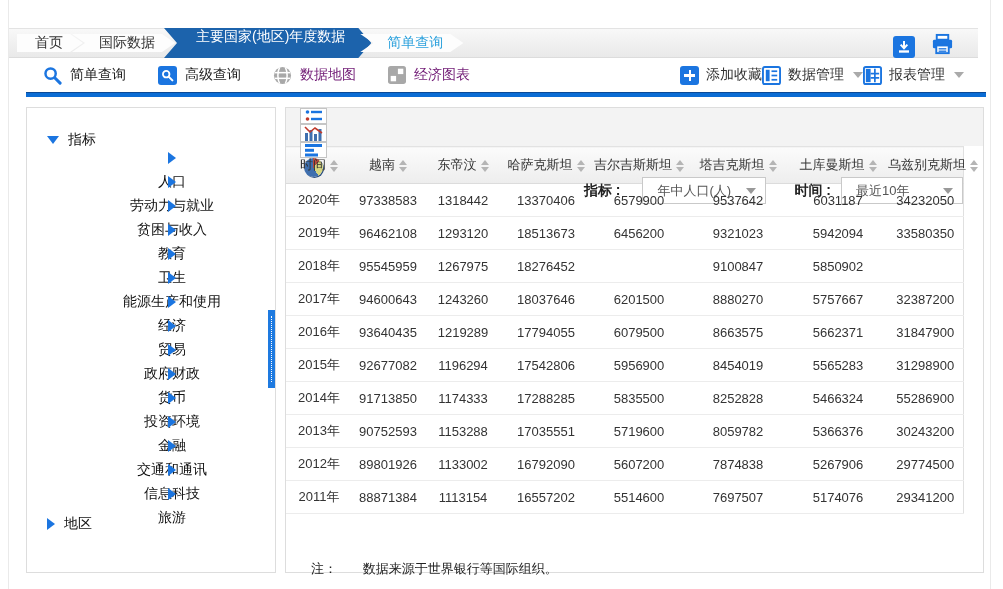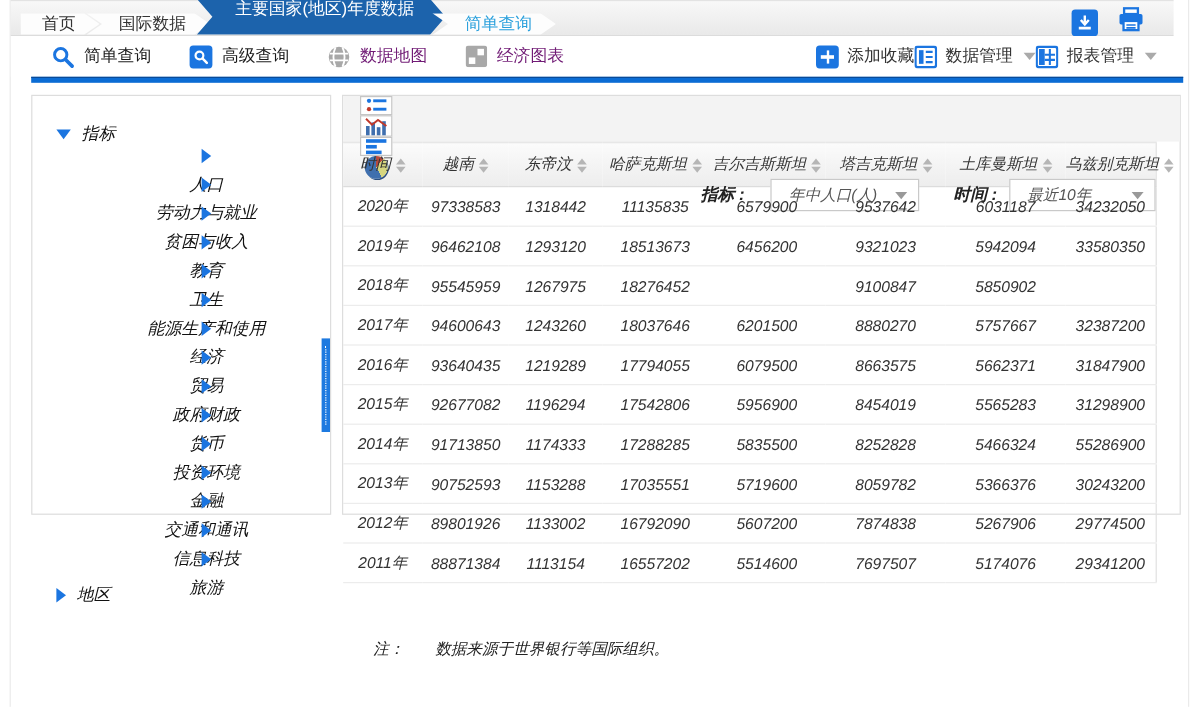--- a/index.html
+++ b/index.html
@@ -2,24 +2,24 @@
 <html><head>
 <meta charset="utf-8">
 <style>
   * { margin:0; padding:0; box-sizing:border-box; }
   html,body { width:1003px; height:589px; background:#fff; overflow:hidden;
               font-family:"Liberation Sans","DejaVu Sans",sans-serif; }
   .frame { position:absolute; left:8px; top:0; width:983px; height:589px;
            border-left:1px solid #eaeaea; border-right:1px solid #eaeaea; }
 
   
-  .crumb-bar { height:30px; margin-right:12px;
+  .crumb-bar { margin-top:28px; height:30px; margin-right:12px;
                background:linear-gradient(#f8f8f8,#e9e9e9);
                border-top:1px solid #e3e3e3; border-bottom:1px solid #dcdcdc;
-               display:flex; align-items:flex-end; padding-left:8px; position:relative; }
+               display:flex; align-items:center; padding-left:8px; position:relative; }
   .crumb { display:flex; align-items:center; justify-content:center;
            background:#fdfdfd; font-size:14px; color:#333; white-space:nowrap;
            padding:0 20px 0 27px; margin-left:-11px;
            clip-path:polygon(0 0, calc(100% - 13px) 0, 100% 50%, calc(100% - 13px) 100%, 0 100%, 13px 50%); }
   .crumb.first { clip-path:polygon(0 0, calc(100% - 13px) 0, 100% 50%, calc(100% - 13px) 100%, 0 100%);
                  margin-left:0; padding-left:18px; }
   .crumb.active { background:#1c63ac; color:#fff; padding:0 26px 12px 32px; }
   .crumb.link { color:#2aa0dc; }
   .crumb.trail { width:26px; padding:0; }
   .top-icons { position:absolute; right:24px; top:4px; display:flex; gap:16px; align-items:center; }
@@ -34,21 +34,21 @@
   .tr-item { display:flex; align-items:center; gap:7px; font-size:14px; color:#333; cursor:pointer; }
   .sq-blue { width:19px; height:19px; background:#1b75e0; border-radius:3px; position:relative; }
   .sq-blue.plus::before { content:""; position:absolute; left:4px; top:8.5px; width:11px; height:2.5px; background:#fff; }
   .sq-blue.plus::after  { content:""; position:absolute; left:8.5px; top:4px; width:2.5px; height:11px; background:#fff; }
   .caret-down { width:0; height:0; border-left:5px solid transparent; border-right:5px solid transparent;
                 border-top:6px solid #aaa; margin-left:2px; }
 
   .blue-line { height:5px; background:#0b6cd4; border-top:1px solid #0a4a97; margin-left:17px; width:960px; }
 
   
-  .content { display:flex; padding:10px 6px 0 17px; gap:9px; height:360px;font-style:italic; }
+  .content { display:flex; padding:10px 6px 0 17px; gap:9px; height:476px; }
 
   .sidebar { width:250px; background:#fff; border:1px solid #ddd; position:relative; padding-top:20px; }
   .tree-row { height:24px; display:flex; align-items:center; gap:9px; font-size:14px; color:#111; cursor:pointer; }
   .tree-root { padding-left:20px; }
   .tree-child { padding-left:42px;flex-direction:column; }
   .tri-down { width:0; height:0; border-top:8px solid #1b75e0; border-left:6px solid transparent; border-right:6px solid transparent; }
   .tri-right { width:0; height:0; border-left:8px solid #1b75e0; border-top:6px solid transparent; border-bottom:6px solid transparent; }
   .side-scroll-thumb { position:absolute; right:0; top:202px; width:7px; height:78px; background:#1e7ae0; }
   .side-scroll-thumb::after { content:""; position:absolute; left:3px; top:6px; bottom:6px; border-left:1px dotted #fff; }
 
@@ -349,21 +349,21 @@
                   <i class="up"></i>
                   <i class="down"></i>
                 </span></th>
             </tr>
           </thead>
         <tbody>
             <tr>
               <td>2020年</td>
               <td>97338583</td>
               <td>1318442</td>
-              <td>11135835</td>
+              <td>13370406</td>
               <td>6579900</td>
               <td>9537642</td>
               <td>6031187</td>
               <td>34232050</td>
             </tr>
             <tr>
               <td>2019年</td>
               <td>96462108</td>
               <td>1293120</td>
               <td>18513673</td>

